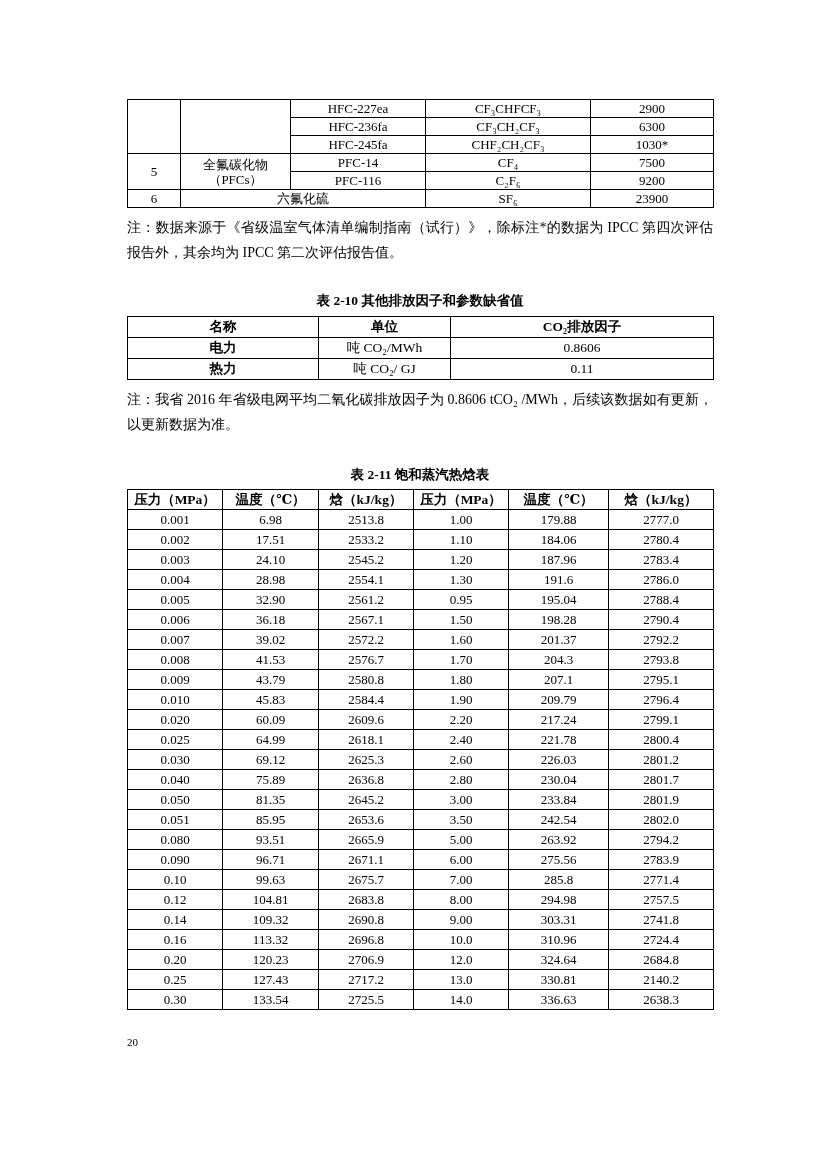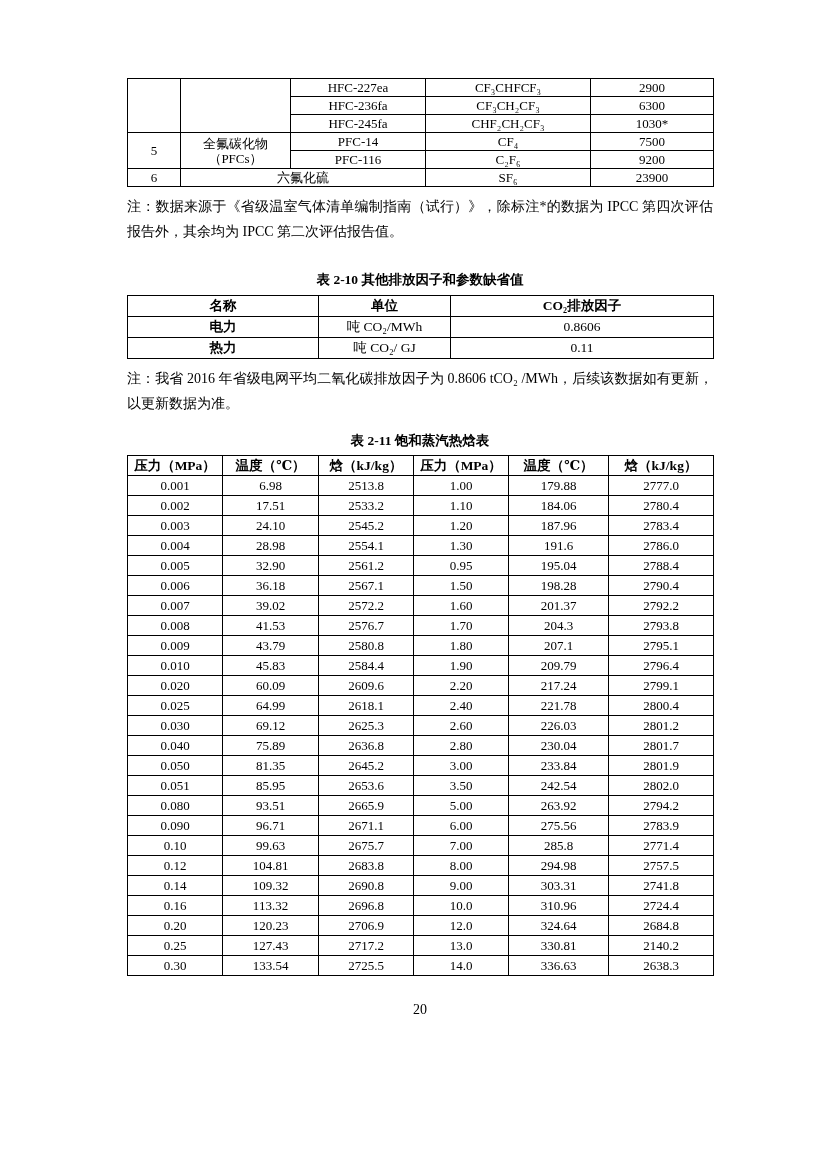--- a/index.html
+++ b/index.html
@@ -1,19 +1,19 @@
 <!DOCTYPE html>
 <html><head>
 <meta charset="utf-8">
 <style>
   html, body { margin: 0; padding: 0; background: #ffffff; }
   .page {
     width: 827px; height: 1168px; background: #ffffff; color: #000;
     font-family: "Liberation Serif", "DejaVu Serif", serif;
-    box-sizing: border-box; padding-top: 78px; overflow: hidden;
+    box-sizing: border-box; padding-top: 99px; overflow: hidden;
   }
   .content { margin-left: 127px; width: 586px; }
 
   table.tbl { border-collapse: collapse; width: 586px; table-layout: fixed; }
   .tbl td, .tbl th {
     border: 1px solid #000; text-align: center; vertical-align: middle;
     font-size: 13px; padding: 0 2px; overflow: hidden; font-weight: normal;
   }
   .bold { font-weight: bold; }
 
@@ -30,22 +30,22 @@
   .steam th { font-weight: bold; font-size: 13.5px; }
 
   .note {
     font-size: 14px; line-height: 25px; margin: 7px 0 0 0;
     text-align: justify;
   }
   .tbl-title {
     font-size: 13.5px; font-weight: bold; text-align: center;
     margin: 27px 0 6px 0;
   }
-  .tbl-title.t2 { margin-top: 16px; margin-bottom: 5px; }
-  .page-number { text-align: center; font-size: 14px; margin: 26px 0 0 0; }
+  .tbl-title.t2 { margin-top: 29px; margin-bottom: 5px; }
+  .page-number { font-size: 11px; margin: 26px 0 0 0; }
 </style>
 </head>
 <body>
 
 <div class="page">
   <div class="content">
 
     <table class="tbl gwp">
       <colgroup>
         <col style="width:53px">

